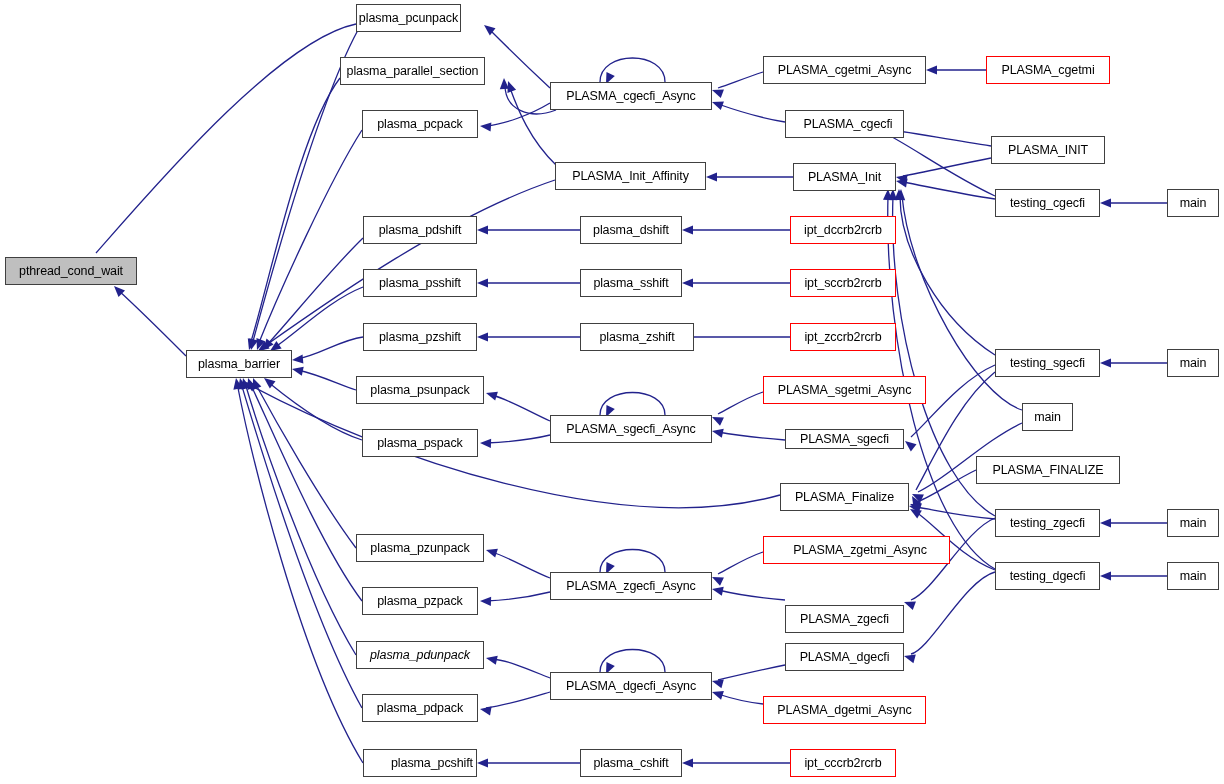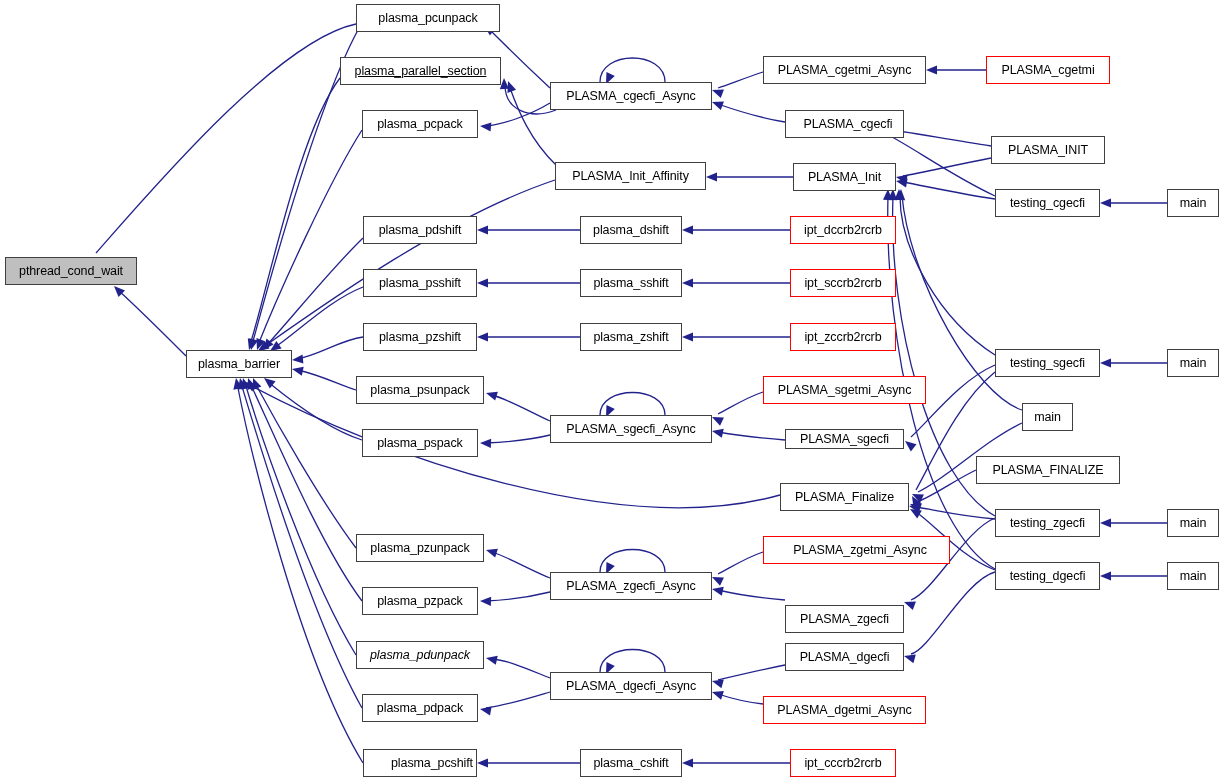--- a/index.html
+++ b/index.html
@@ -156,24 +156,24 @@
       <polygon points="0,0 -11,-4.6 -11,4.6" fill="#22228c" transform="translate(504,78) rotate(268)"></polygon>
       <path d="M556,165 C530,140 518,110 510,88" fill="none" stroke="#22228c" stroke-width="1.3"></path>
       <polygon points="0,0 -11,-4.6 -11,4.6" fill="#22228c" transform="translate(508,81) rotate(250)"></polygon>
     </svg>
 <div class="node highlight" style="left: 5px; top: 257px; width: 132px; height: 28px;">
       <span class="lbl">pthread_cond_wait</span>
     </div>
     <div class="node" style="left: 186px; top: 350px; width: 106px; height: 28px;">
       <span class="lbl">plasma_barrier</span>
     </div>
-    <div class="node" style="left: 356px; top: 4px; width: 144px; height: 28px;">
+    <div class="node" style="left: 356px; top: 4px; width: 105px; height: 28px;">
       <span class="lbl">plasma_pcunpack</span>
     </div>
-    <div class="node" style="left: 340px; top: 57px; width: 161px; height: 28px; text-decoration: underline;">
+    <div class="node" style="left: 340px; top: 57px; width: 145px; height: 28px;">
       <span class="lbl">plasma_parallel_section</span>
     </div>
     <div class="node" style="left: 362px; top: 110px; width: 116px; height: 28px;">
       <span class="lbl">plasma_pcpack</span>
     </div>
     <div class="node" style="left: 363px; top: 216px; width: 114px; height: 28px;">
       <span class="lbl">plasma_pdshift</span>
     </div>
     <div class="node" style="left: 363px; top: 269px; width: 114px; height: 28px;">
       <span class="lbl">plasma_psshift</span>
@@ -207,21 +207,21 @@
     </div>
     <div class="node" style="left: 555px; top: 162px; width: 151px; height: 28px;">
       <span class="lbl">PLASMA_Init_Affinity</span>
     </div>
     <div class="node" style="left: 580px; top: 216px; width: 102px; height: 28px;">
       <span class="lbl">plasma_dshift</span>
     </div>
     <div class="node" style="left: 580px; top: 269px; width: 102px; height: 28px;">
       <span class="lbl">plasma_sshift</span>
     </div>
-    <div class="node" style="left: 580px; top: 323px; width: 102px; height: 28px;">
+    <div class="node" style="left: 580px; top: 323px; width: 114px; height: 28px;">
       <span class="lbl">plasma_zshift</span>
     </div>
     <div class="node" style="left: 550px; top: 415px; width: 162px; height: 28px;">
       <span class="lbl">PLASMA_sgecfi_Async</span>
     </div>
     <div class="node" style="left: 550px; top: 672px; width: 162px; height: 28px;">
       <span class="lbl">PLASMA_dgecfi_Async</span>
     </div>
     <div class="node" style="left: 550px; top: 572px; width: 162px; height: 28px;">
       <span class="lbl">PLASMA_zgecfi_Async</span>

